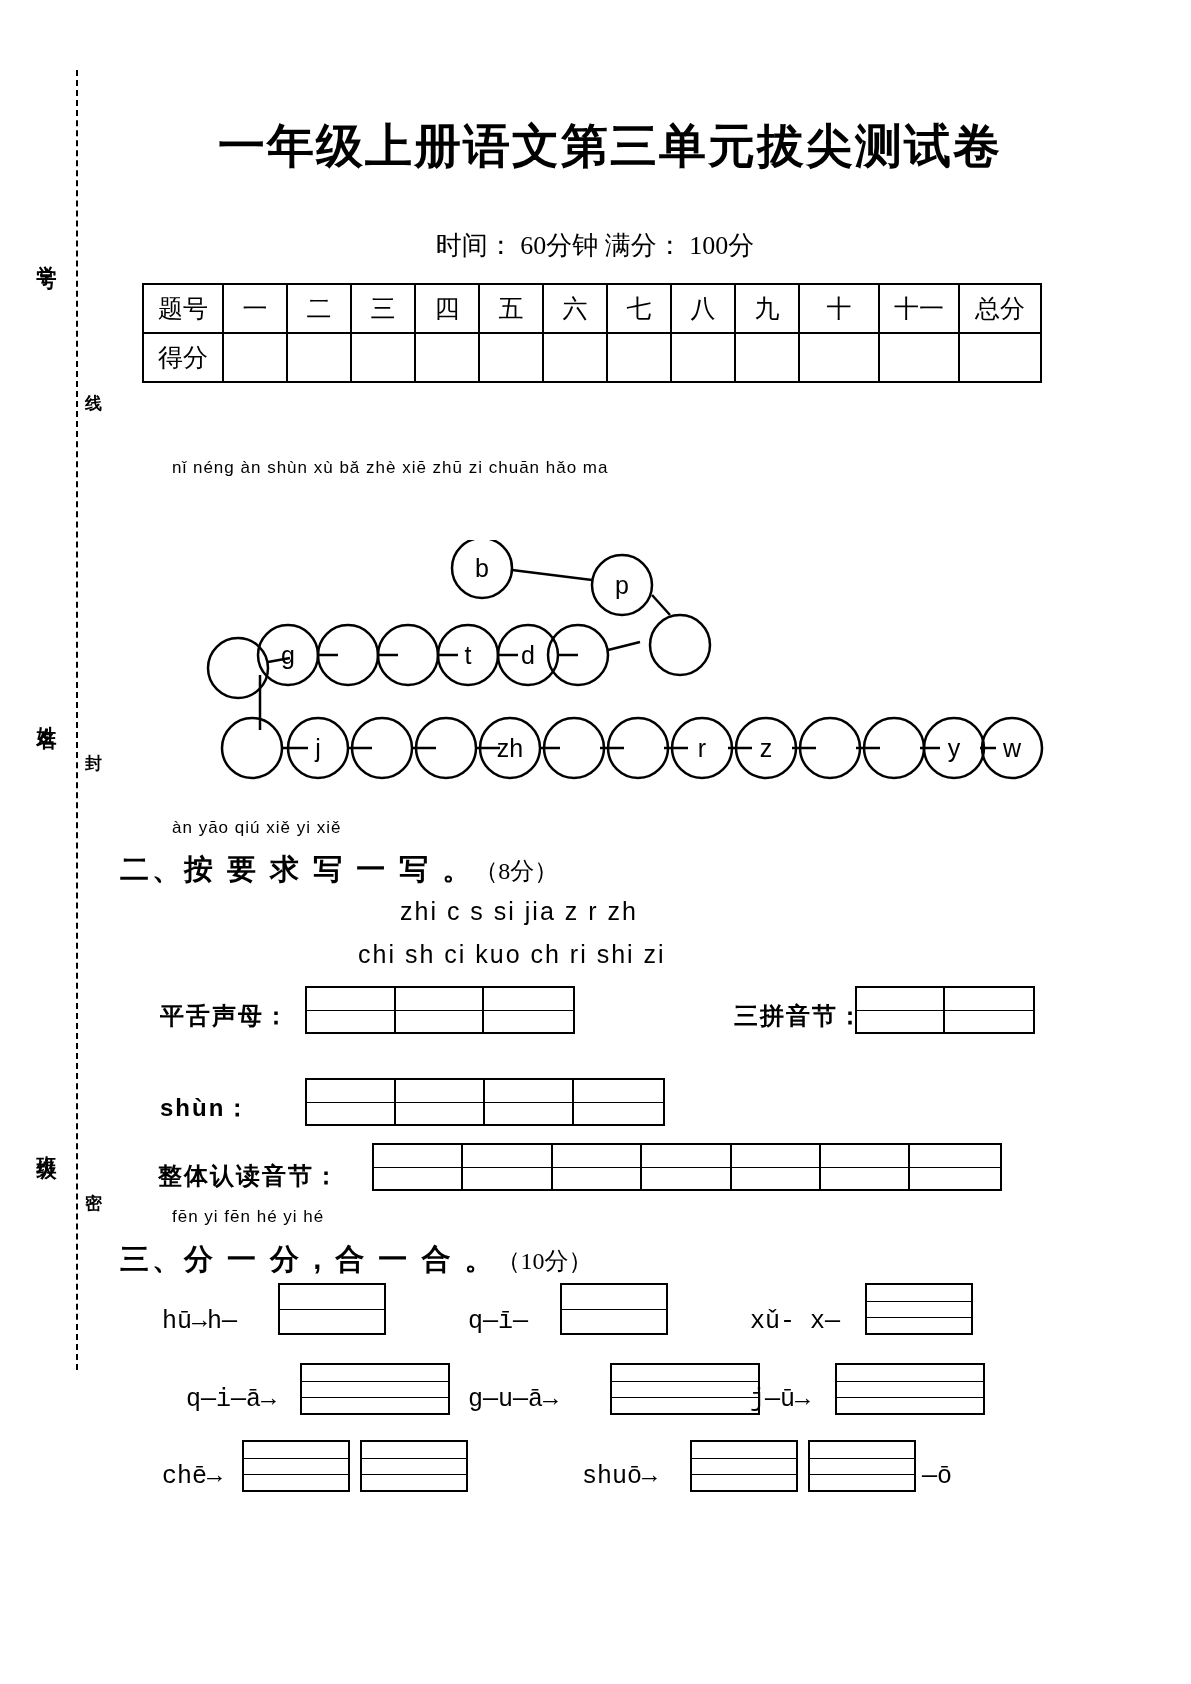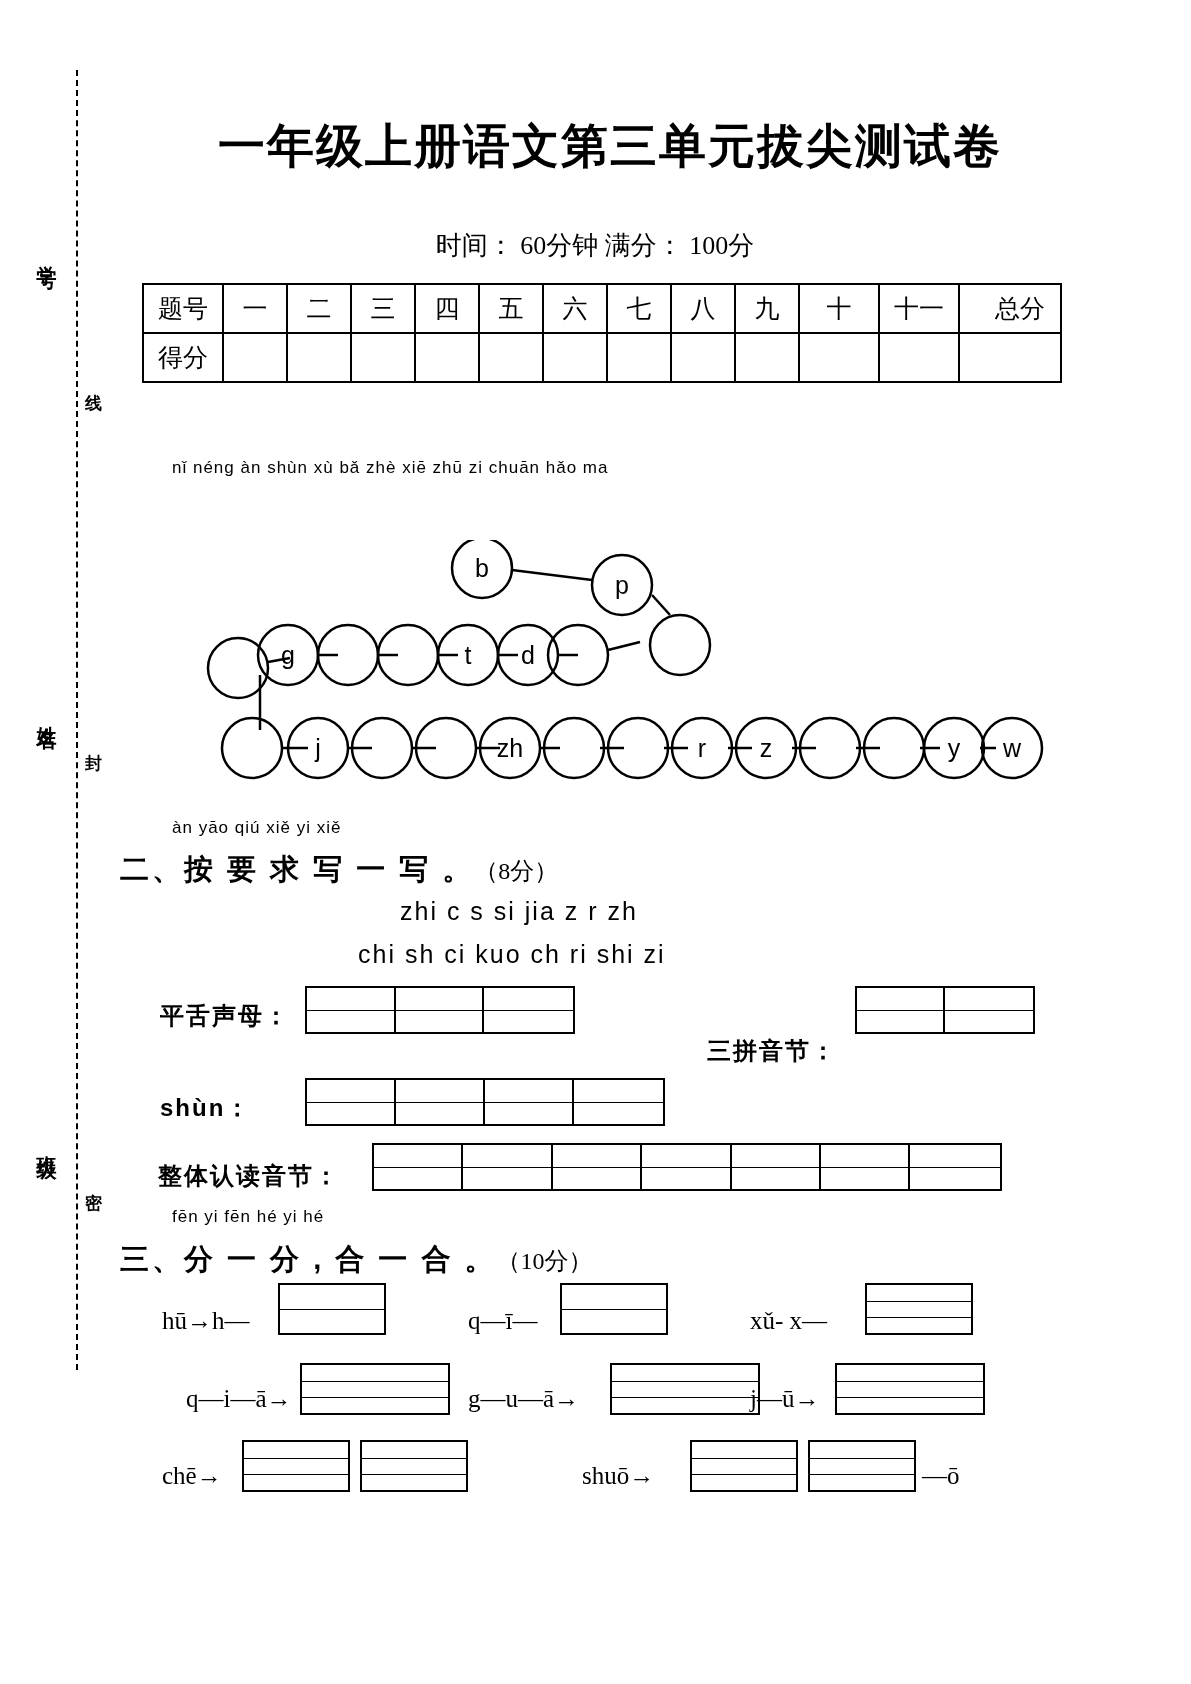--- a/index.html
+++ b/index.html
@@ -93,21 +93,21 @@
     border: 2px solid #000;
     height: 47px;
     text-align: center;
     vertical-align: middle;
     font-size: 25px;
     padding: 0;
   }
   .score-table td.head-cell { width: 78px; font-size: 25px; }
   .score-table td.num-cell { width: 62px; }
   .score-table td.wide-cell { width: 78px; }
-  .score-table td.total-cell { width: 80px; padding-left: 20px; }
+  .score-table td.total-cell { width: 80px; }
 
   
   .q-head {
     position: absolute;
     font-family: "Liberation Sans", sans-serif;
     font-weight: bold;
     font-size: 29px;
     letter-spacing: 3px;
     white-space: nowrap;
   }
@@ -161,21 +161,21 @@
   .gridbox > div::before {
     content: "";
     position: absolute;
     left: 0; right: 0; top: 50%;
     border-top: 1px solid #000;
   }
 
   
   .sp-text {
     position: absolute;
-    font-family: Liberation Serif, serif;
+    font-family: Liberation Mono, monospace;
     font-size: 25px;
     white-space: nowrap;
   }
   .wbox {
     position: absolute;
     border: 2px solid #000;
     box-sizing: border-box;
   }
   .wbox.lines3::before {
     content: "";
@@ -328,21 +328,21 @@
   <div class="syl-line" style="left:290px; top:897px;">zhi   c   s   si   jia   z   r   zh</div>
   <div class="syl-line" style="left:248px; top:940px;">chi   sh   ci   kuo   ch   ri   shi   zi</div>
 
   <div class="lab" style="left:50px; top:1000px;">平舌声母：</div>
   <div class="gridbox" style="left:195px; top:986px; width:270px; height:48px;">
     <div style="width:33.33%"></div>
       <div style="width:33.33%"></div>
       <div style="width:33.34%"></div>
   </div>
 
-  <div class="lab" style="left:597px; top:1000px;margin-top:35px;">三拼音节：</div>
+  <div class="lab" style="left:624px; top:1000px;">三拼音节：</div>
   <div class="gridbox" style="left:745px; top:986px; width:180px; height:48px;">
     <div style="width:50%"></div>
       <div style="width:50%"></div>
   </div>
 
   <div class="lab" style="left:50px; top:1092px;">shùn：</div>
   <div class="gridbox" style="left:195px; top:1078px; width:360px; height:48px;">
     <div style="width:25%"></div>
       <div style="width:25%"></div>
       <div style="width:25%"></div>

